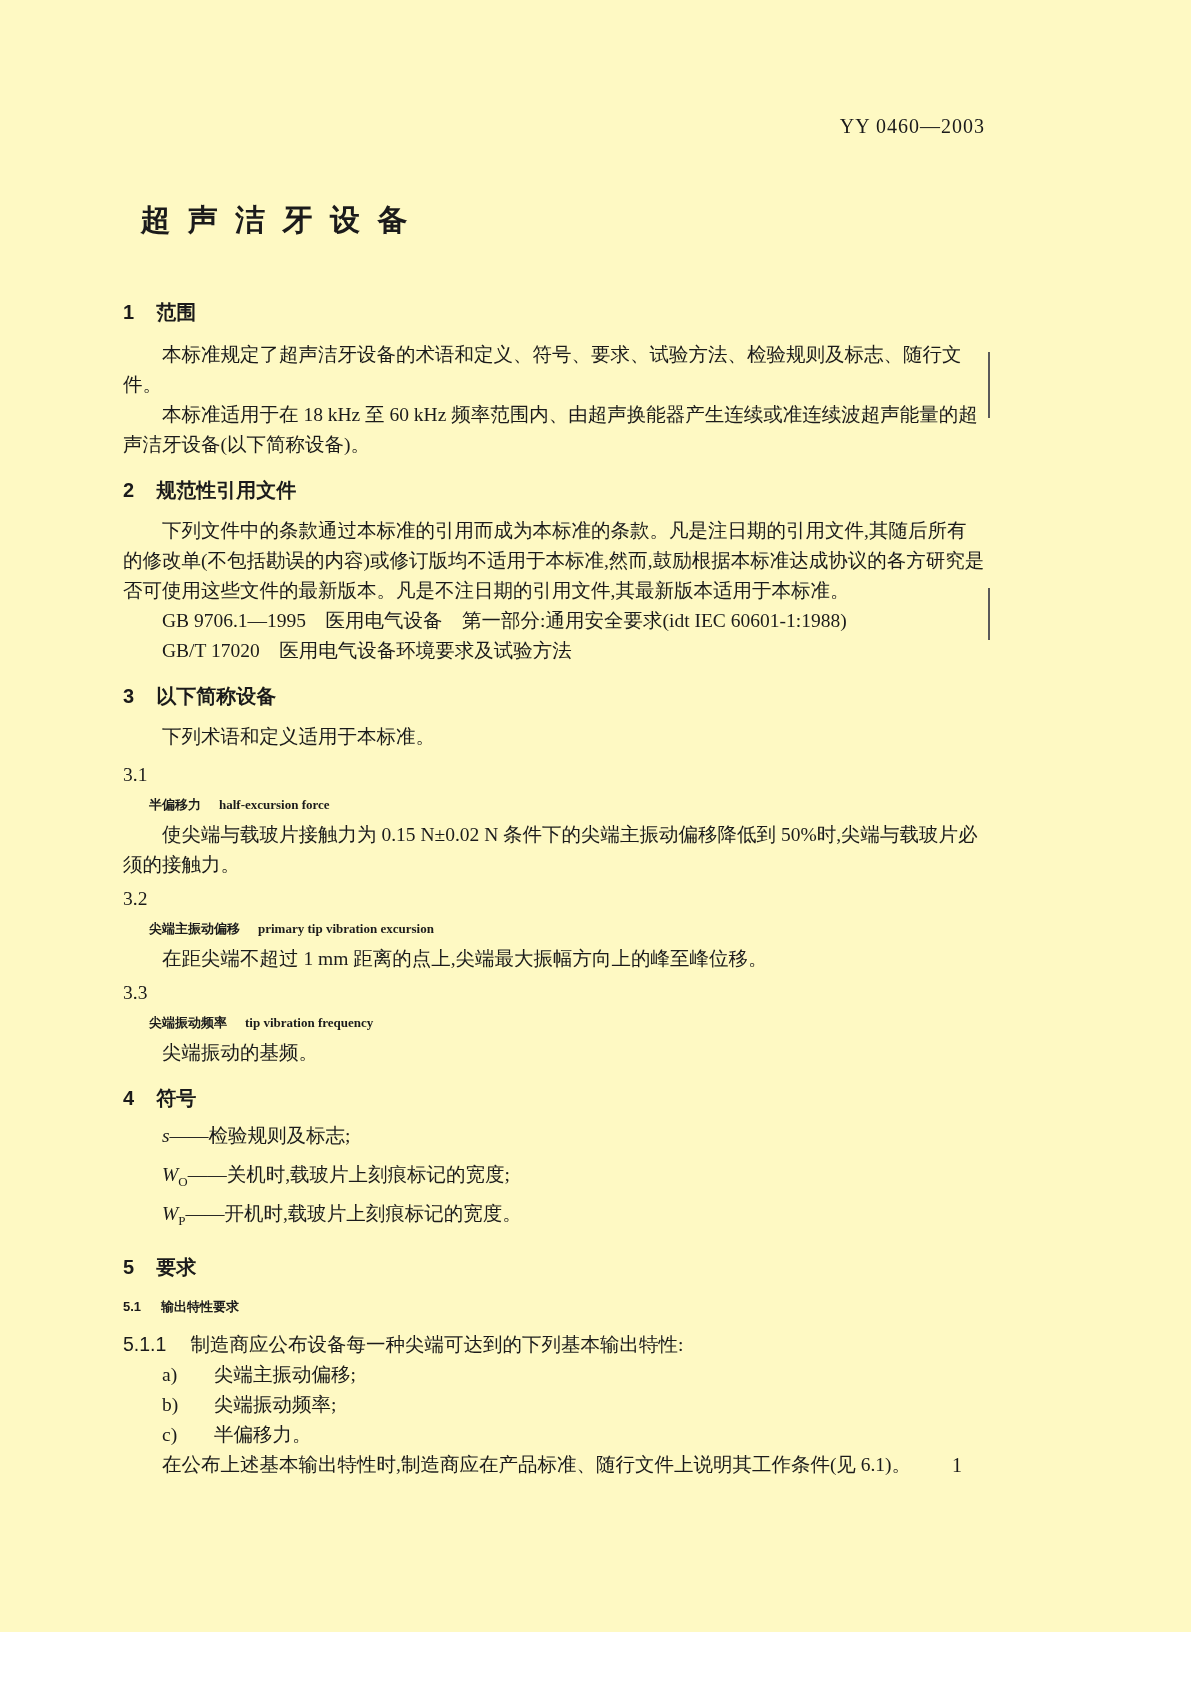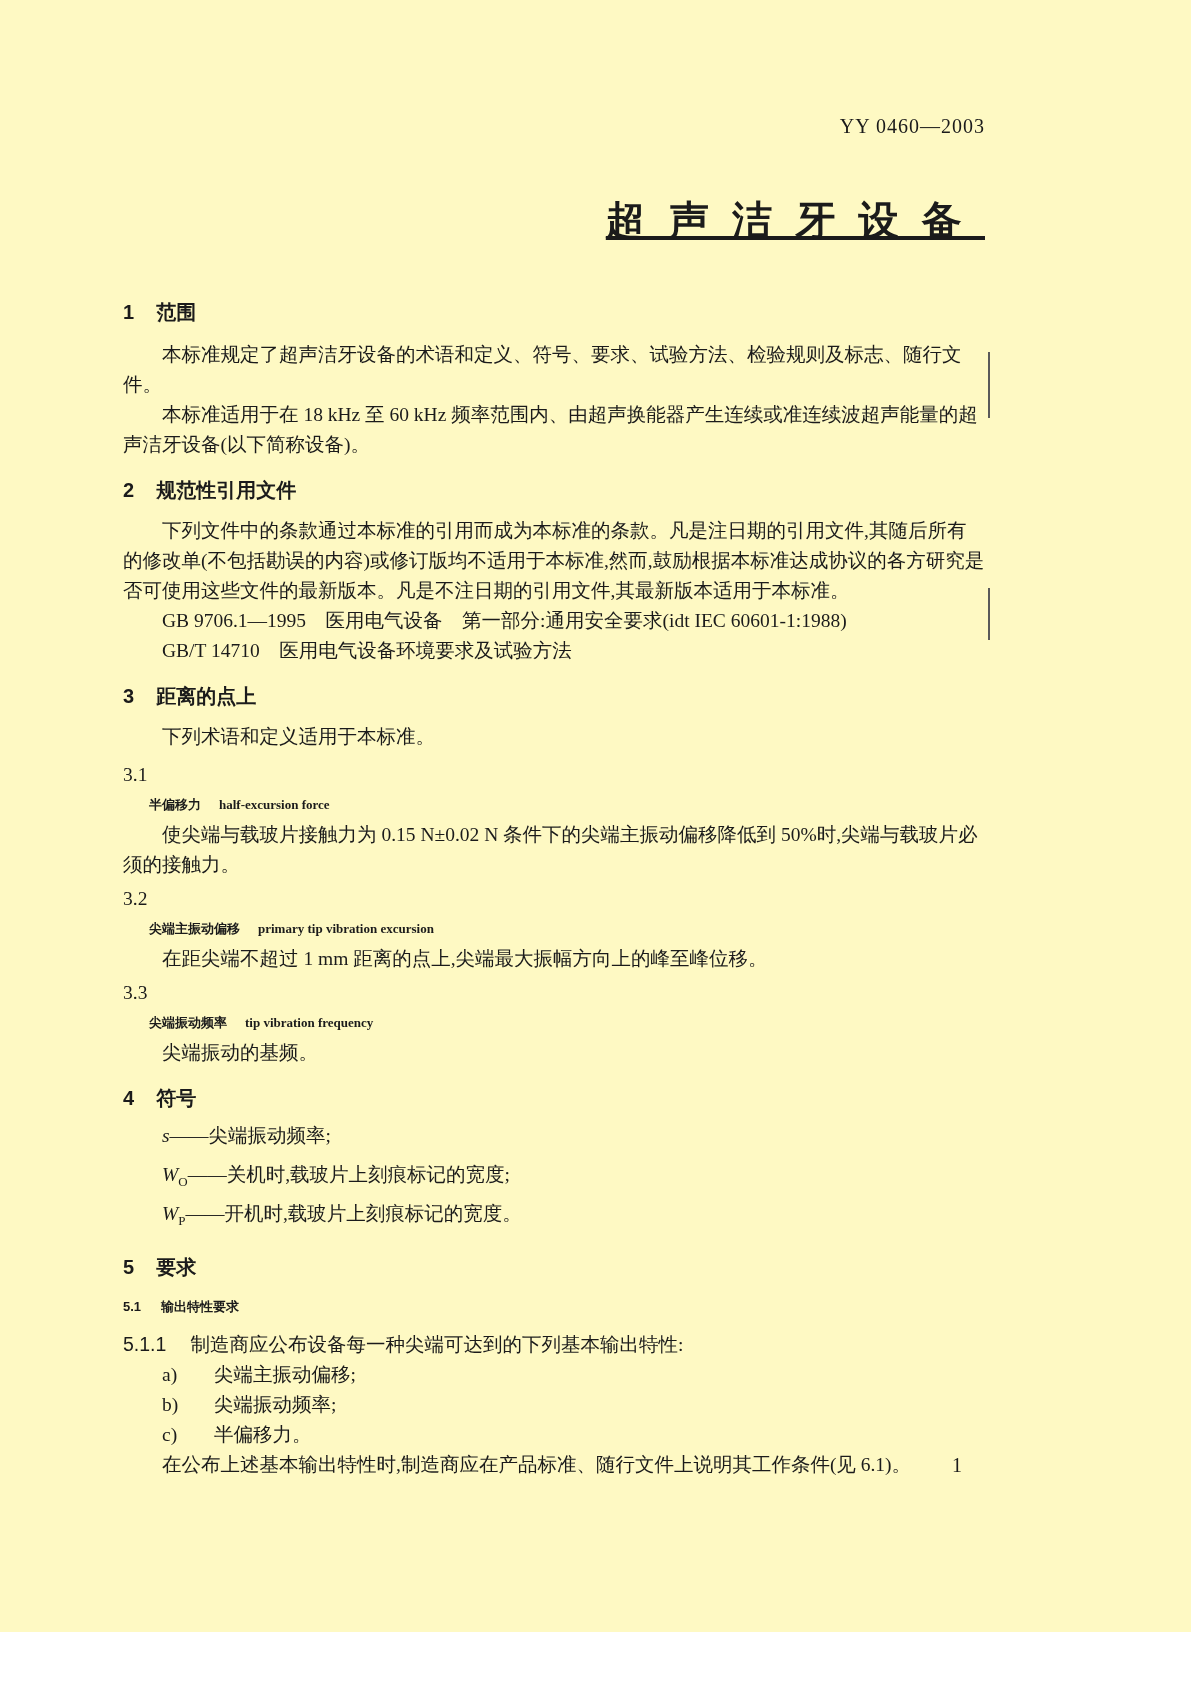--- a/index.html
+++ b/index.html
@@ -16,28 +16,27 @@
 
   .doc-number {
     margin-top:114px;
     text-align:right;
     font-size:20px;
     line-height:24px;
     letter-spacing:1px;
   }
   .title {
     margin-top:60px;
-    text-align:right;
-    font-size:40px;
+    text-align:left;
+    font-size:30px;
     line-height:44px;
     font-weight:bold;
     font-family:"Liberation Sans","DejaVu Sans",sans-serif;
     letter-spacing:0.58em;
     text-indent:0.58em;
-    text-decoration:underline;
   }
 
   .sec {
     margin-top:16px;
     font-family:"Liberation Sans","DejaVu Sans",sans-serif;
     font-size:20px; line-height:28px;
     font-weight:bold;
   }
   .sec.first { margin-top:56px; }
   .sec .num { display:inline-block; margin-right:22px; }
@@ -98,24 +97,24 @@
       <span class="num">1</span><span>范围</span>
     </h2>
     <p class="body ind mt14">本标准规定了超声洁牙设备的术语和定义、符号、要求、试验方法、检验规则及标志、随行文件。</p>
     <p class="body ind">本标准适用于在 18 kHz 至 60 kHz 频率范围内、由超声换能器产生连续或准连续波超声能量的超声洁牙设备(以下简称设备)。</p>
 
     <h2 class="sec">
       <span class="num">2</span><span>规范性引用文件</span>
     </h2>
     <p class="body ind mt12">下列文件中的条款通过本标准的引用而成为本标准的条款。凡是注日期的引用文件,其随后所有的修改单(不包括勘误的内容)或修订版均不适用于本标准,然而,鼓励根据本标准达成协议的各方研究是否可使用这些文件的最新版本。凡是不注日期的引用文件,其最新版本适用于本标准。</p>
     <p class="body pl2">GB 9706.1—1995　医用电气设备　第一部分:通用安全要求(idt IEC 60601-1:1988)</p>
-    <p class="body pl2">GB/T 14710　医用电气设备环境要求及试验方法</p>
+    <p class="body pl2">GB/T 17020　医用电气设备环境要求及试验方法</p>
 
     <h2 class="sec">
-      <span class="num">3</span><span>距离的点上</span>
+      <span class="num">3</span><span>以下简称设备</span>
     </h2>
     <p class="body ind mt12">下列术语和定义适用于本标准。</p>
 
     <p class="tnum mt8">3.1</p>
     <p class="term-head">
       <span class="zh">半偏移力</span><span class="en">half-excursion force</span>
     </p>
     <p class="body ind">使尖端与载玻片接触力为 0.15 N±0.02 N 条件下的尖端主振动偏移降低到 50%时,尖端与载玻片必须的接触力。</p>
 
     <p class="tnum mt4">3.2</p>
@@ -127,21 +126,21 @@
     <p class="tnum mt4">3.3</p>
     <p class="term-head">
       <span class="zh">尖端振动频率</span><span class="en">tip vibration frequency</span>
     </p>
     <p class="body ind">尖端振动的基频。</p>
 
     <h2 class="sec">
       <span class="num">4</span><span>符号</span>
     </h2>
     <p class="sym-line mt8">
-      <span class="sym">s</span><sub></sub><span>——尖端振动频率;</span>
+      <span class="sym">s</span><sub></sub><span>——检验规则及标志;</span>
     </p>
     <p class="sym-line">
       <span class="sym">W</span><sub>O</sub><span>——关机时,载玻片上刻痕标记的宽度;</span>
     </p>
     <p class="sym-line">
       <span class="sym">W</span><sub>P</sub><span>——开机时,载玻片上刻痕标记的宽度。</span>
     </p>
 
     <h2 class="sec">
       <span class="num">5</span><span>要求</span>

